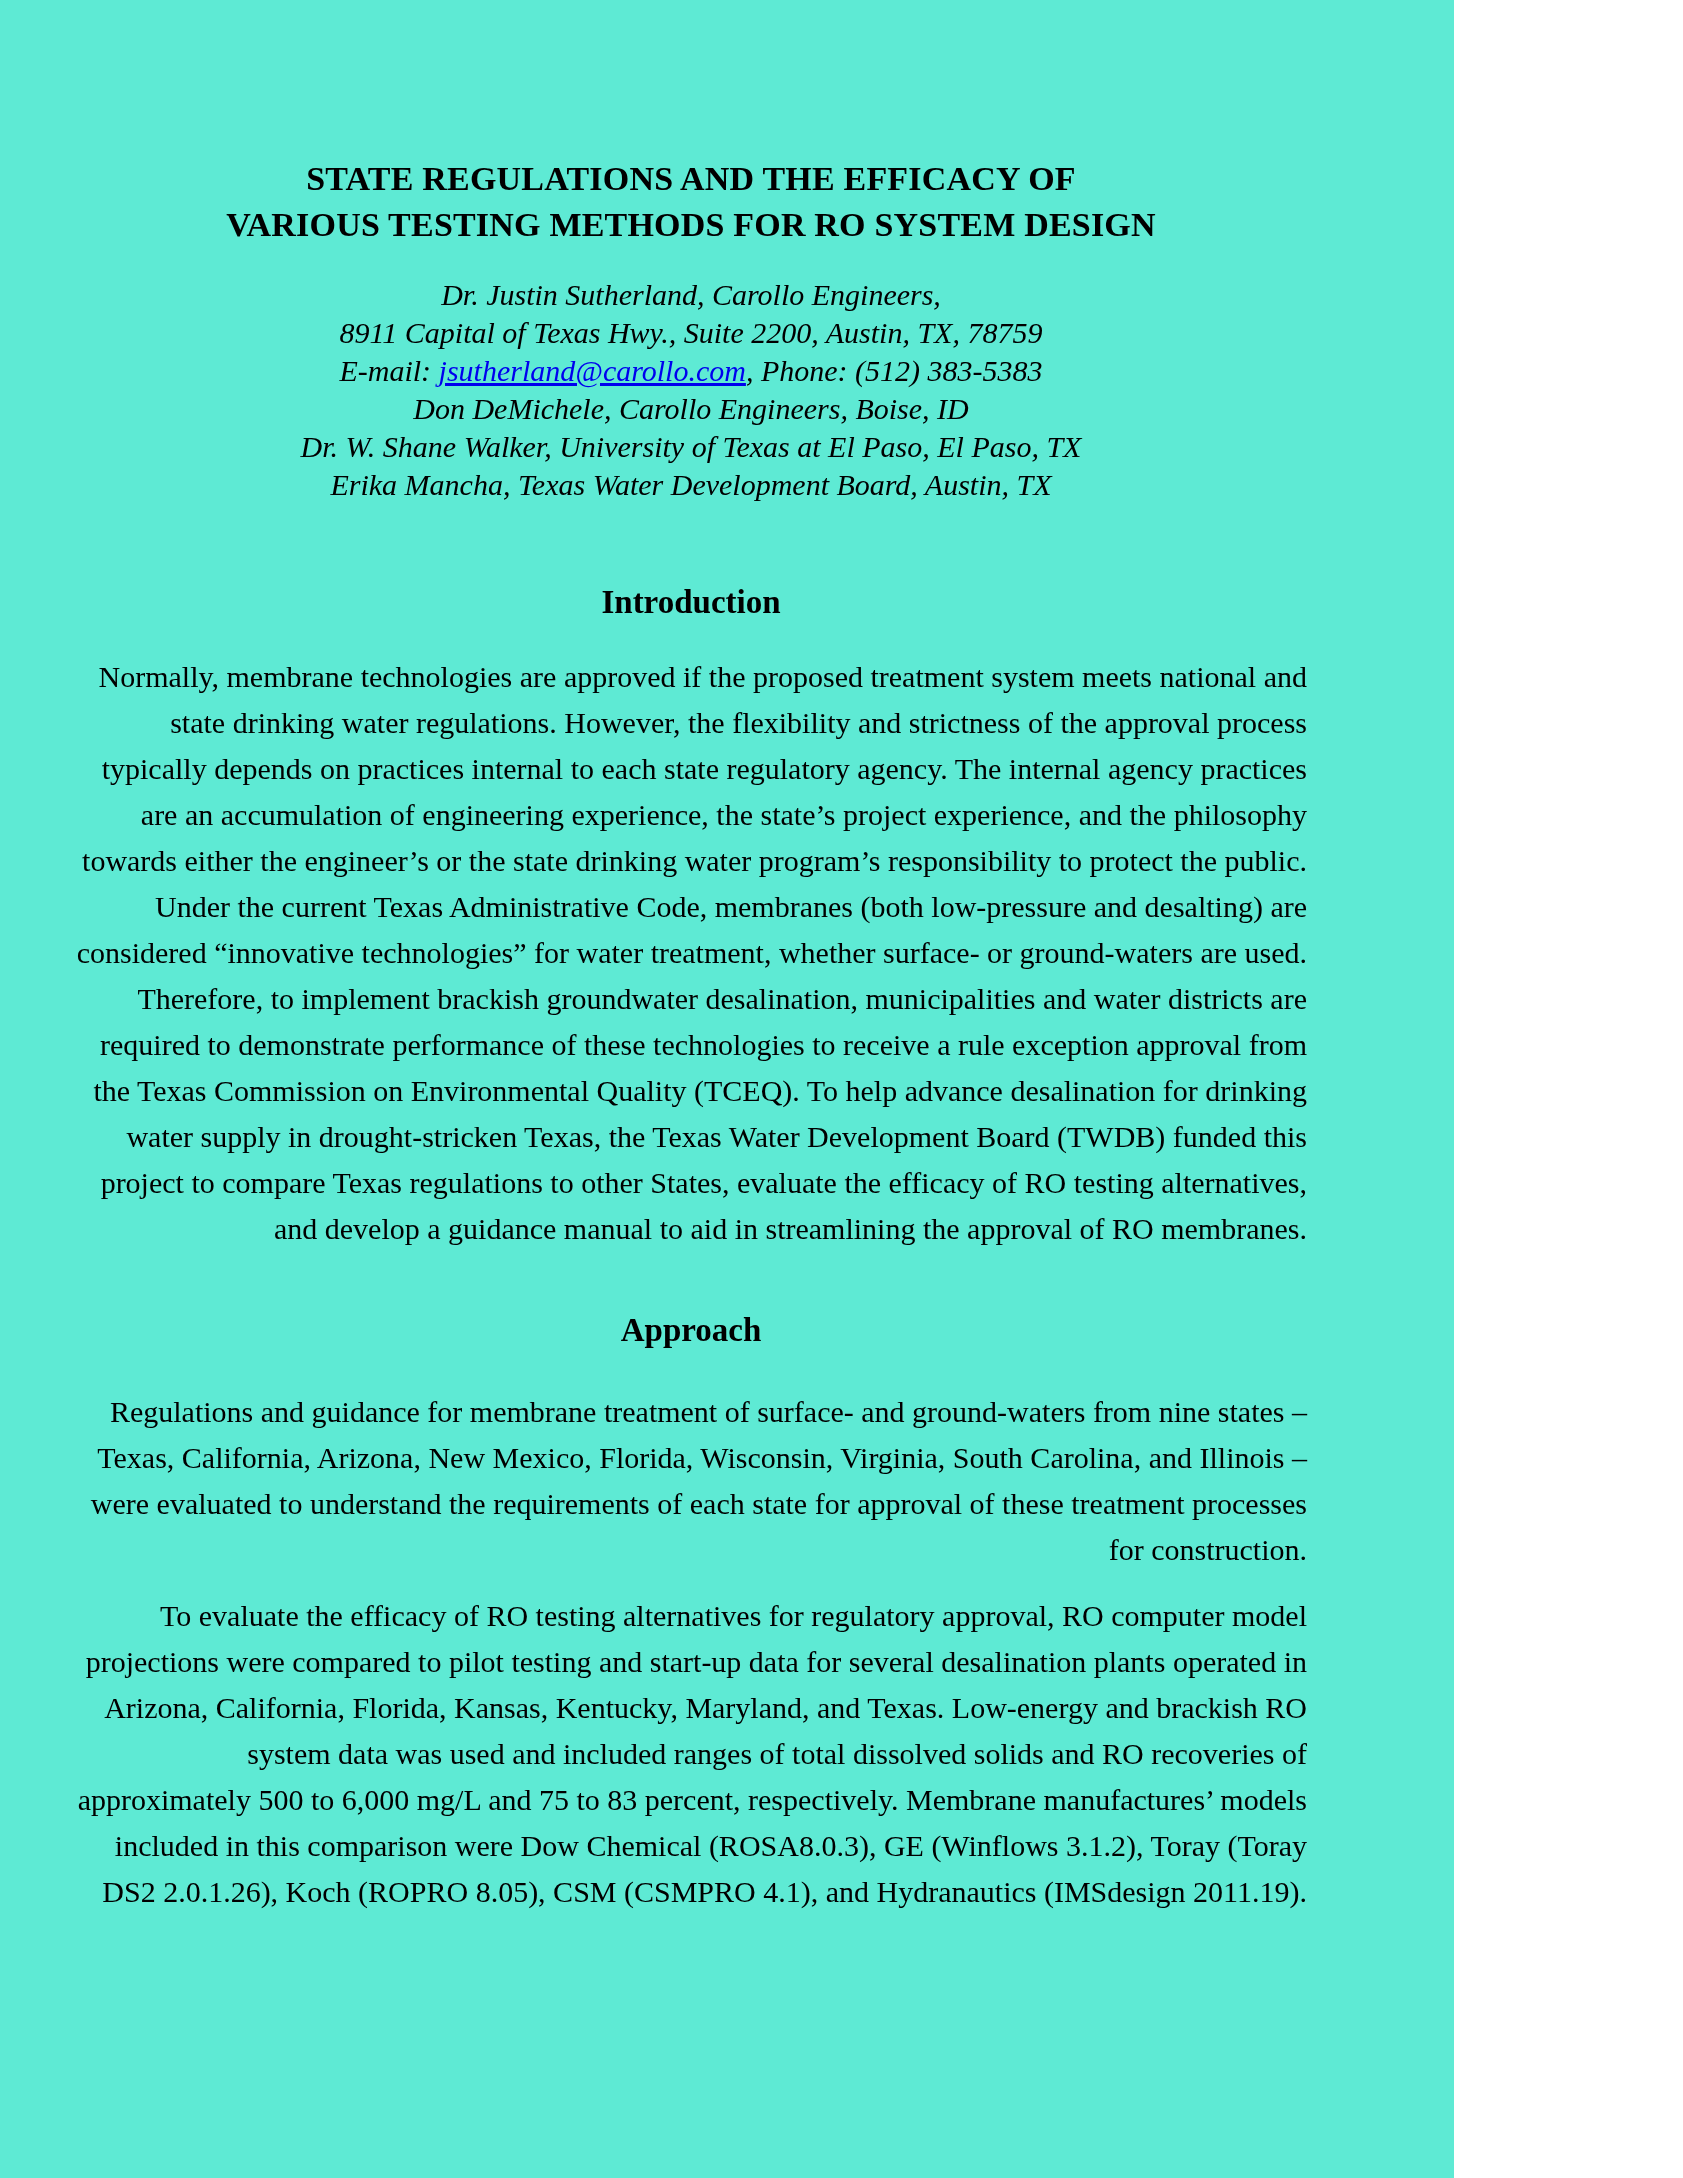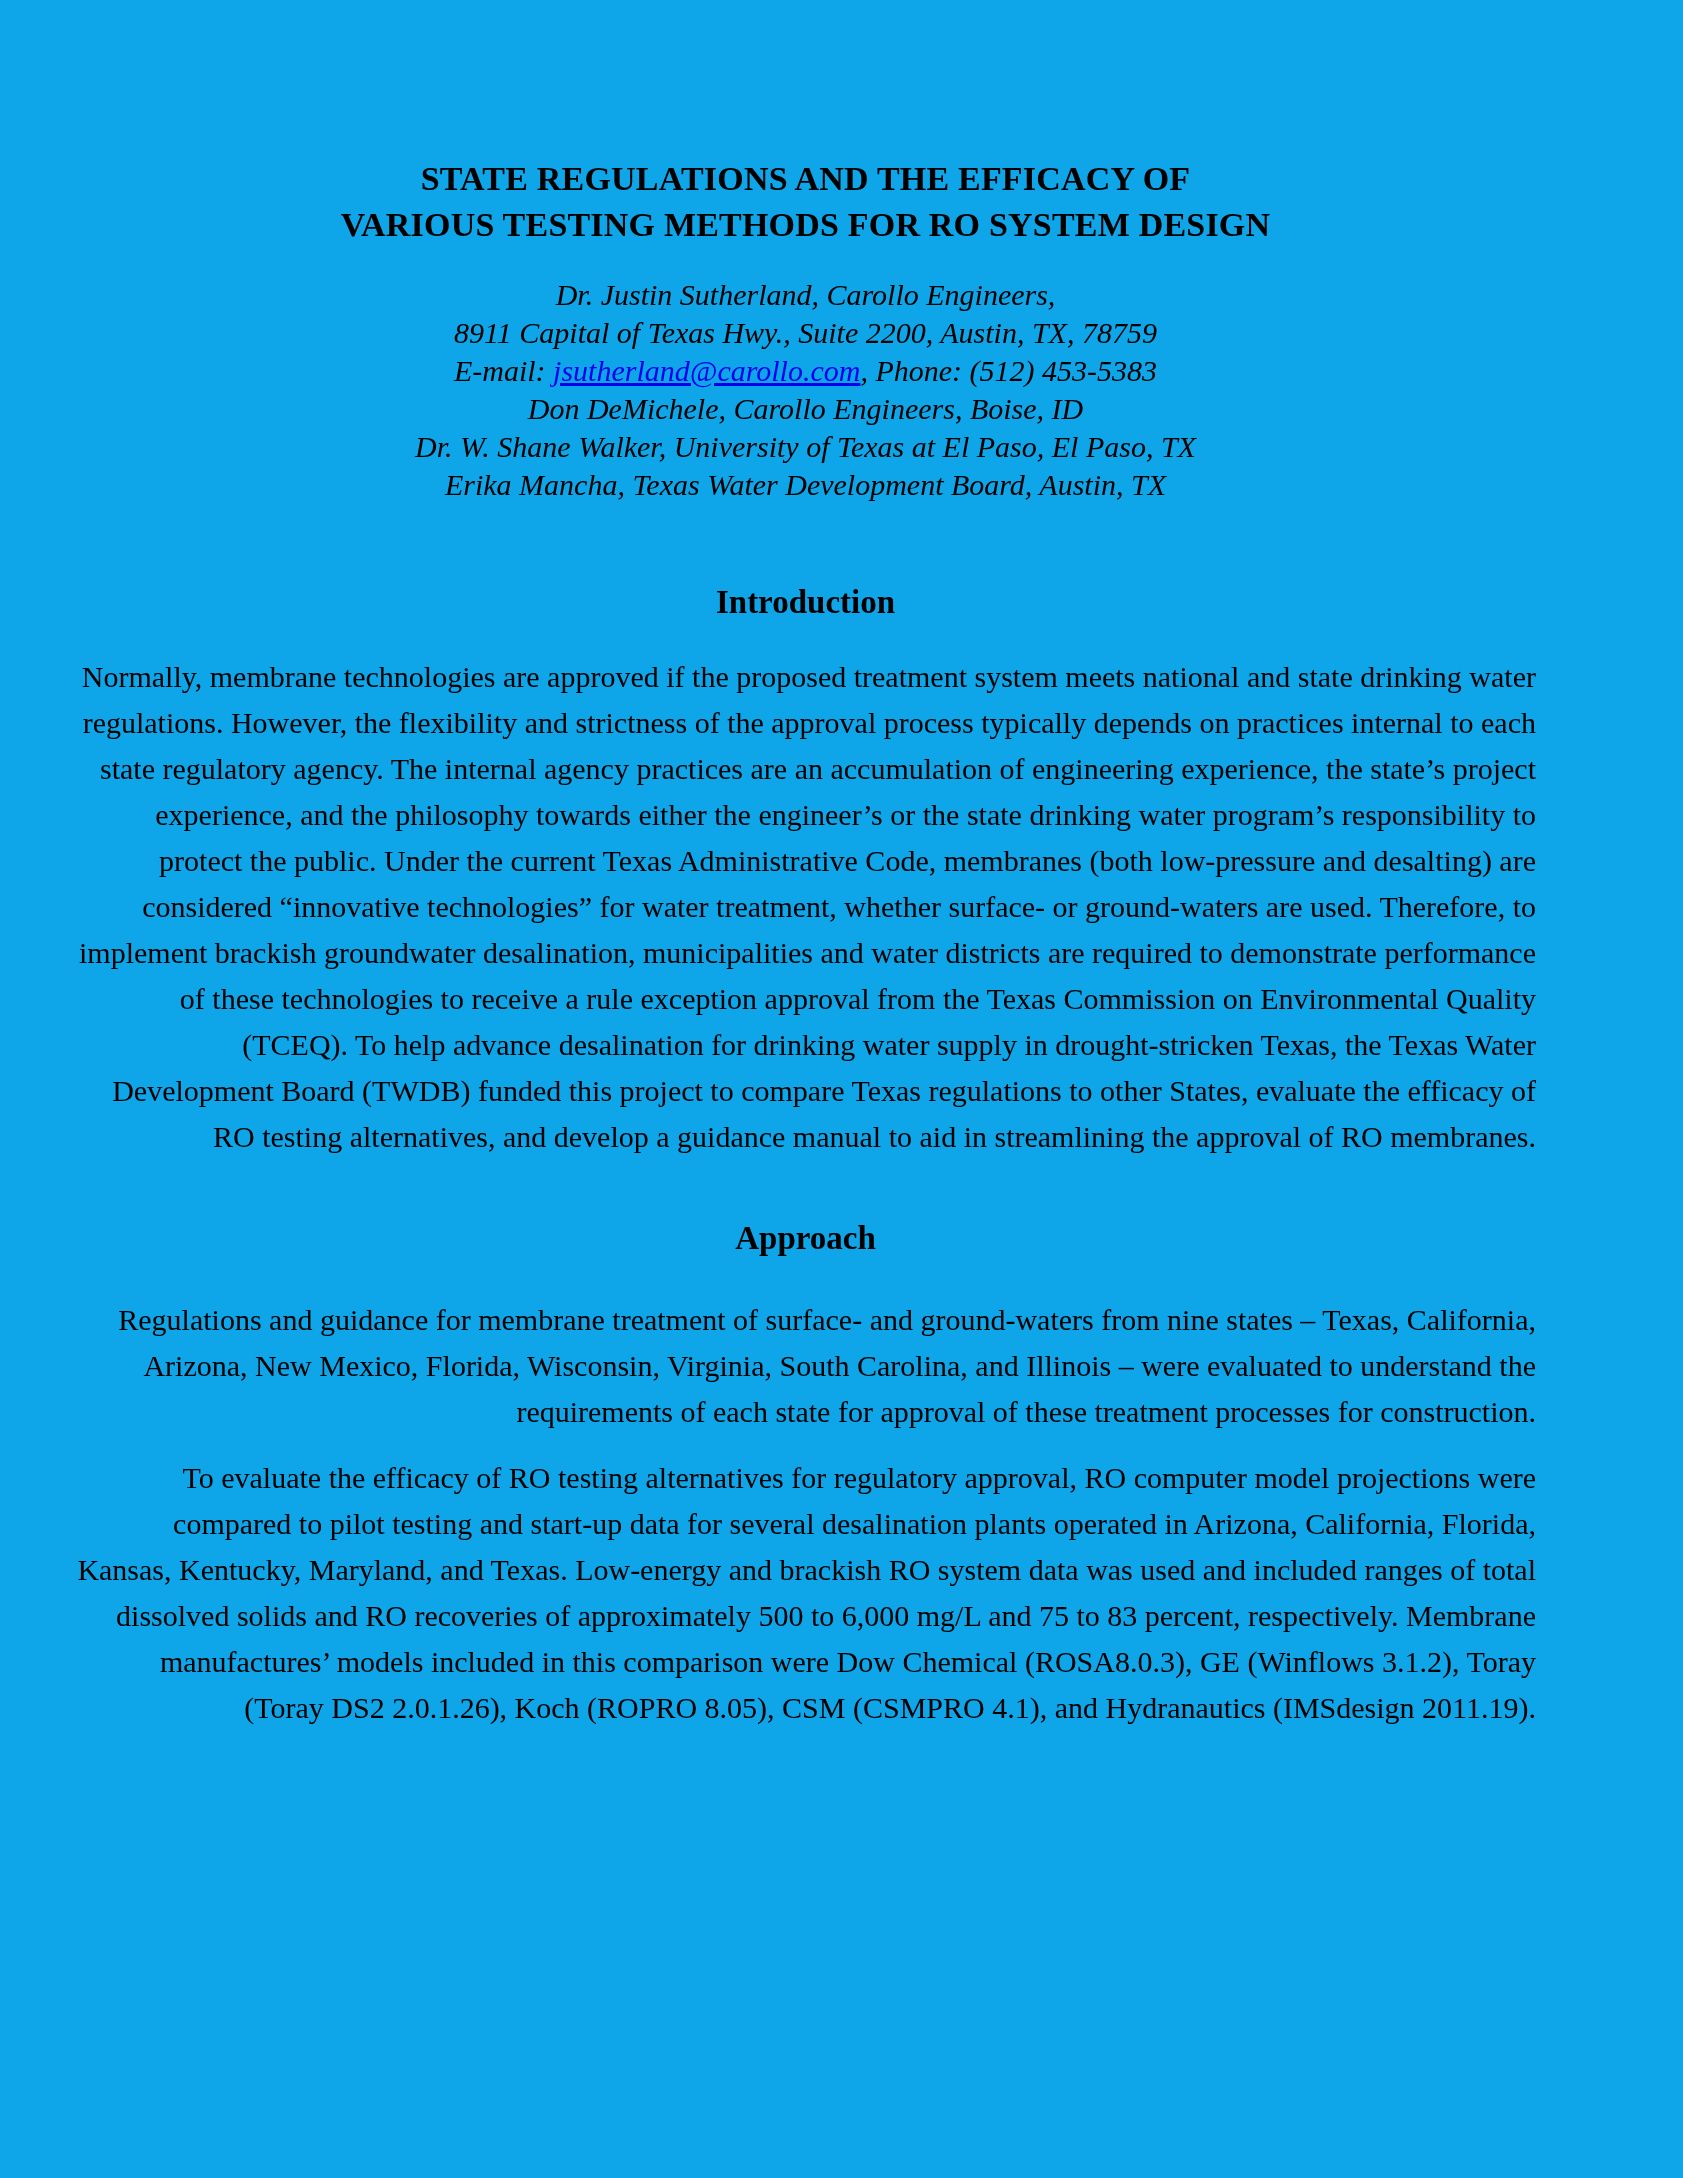--- a/index.html
+++ b/index.html
@@ -2,24 +2,24 @@
 <html><head>
 <meta charset="utf-8">
 <style>
   html, body {
     margin: 0;
     padding: 0;
     background: #ffffff;
   }
   .page {
     position: relative;
-    width: 1683px;
+    width: 1454px;
     height: 2178px;
     box-sizing: border-box;
-    background: #0ea5e9;
+    background: #5eead4;
     color: #000000;
     font-family: "Liberation Serif", "DejaVu Serif", serif;
     padding: 156px 147px 0 75px;
     overflow: hidden;
   }
   .paper-title {
     text-align: center;
     font-weight: bold;
     font-size: 34px;
     line-height: 46px;
@@ -71,21 +71,21 @@
 <div class="page">
 
   <header class="paper-title">
     <div>STATE REGULATIONS AND THE EFFICACY OF</div>
     <div>VARIOUS TESTING METHODS FOR RO SYSTEM DESIGN</div>
   </header>
 
   <section class="authors">
     <div class="author-line">Dr. Justin Sutherland, Carollo Engineers,</div>
     <div class="author-line">8911 Capital of Texas Hwy., Suite 2200, Austin, TX, 78759</div>
-    <div class="author-line"><span>E-mail: </span><a class="email-link" style="color: rgb(0, 0, 238);">jsutherland@carollo.com</a><span>, Phone: (512) 453-5383</span></div>
+    <div class="author-line"><span>E-mail: </span><a class="email-link" style="color: rgb(0, 0, 238);">jsutherland@carollo.com</a><span>, Phone: (512) 383-5383</span></div>
     <div class="author-line">Don DeMichele, Carollo Engineers, Boise, ID</div>
     <div class="author-line">Dr. W. Shane Walker, University of Texas at El Paso, El Paso, TX</div>
     <div class="author-line">Erika Mancha, Texas Water Development Board, Austin, TX</div>
   </section>
 
   <h2 class="section-heading intro-heading">Introduction</h2>
 
   <p class="body-para intro-para">Normally, membrane technologies are approved if the proposed treatment system meets national and state drinking water regulations. However, the flexibility and strictness of the approval process typically depends on practices internal to each state regulatory agency. The internal agency practices are an accumulation of engineering experience, the state’s project experience, and the philosophy towards either the engineer’s or the state drinking water program’s responsibility to protect the public. Under the current Texas Administrative Code, membranes (both low-pressure and desalting) are considered “innovative technologies” for water treatment, whether surface- or ground-waters are used. Therefore, to implement brackish groundwater desalination, municipalities and water districts are required to demonstrate performance of these technologies to receive a rule exception approval from the Texas Commission on Environmental Quality (TCEQ). To help advance desalination for drinking water supply in drought-stricken Texas, the Texas Water Development Board (TWDB) funded this project to compare Texas regulations to other States, evaluate the efficacy of RO testing alternatives, and develop a guidance manual to aid in streamlining the approval of RO membranes.</p>
 
   <h2 class="section-heading approach-heading">Approach</h2>

